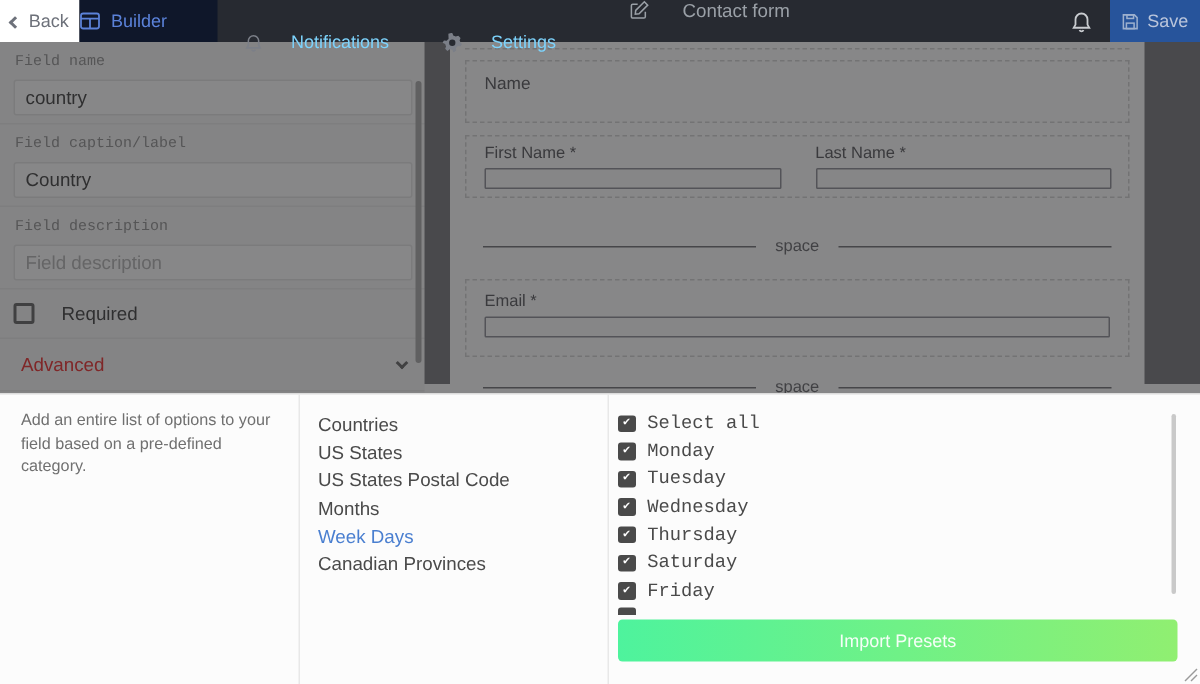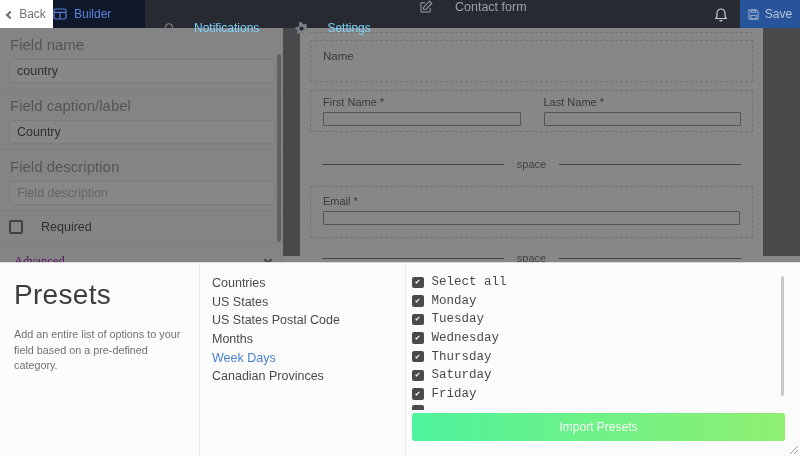--- a/index.html
+++ b/index.html
@@ -27,32 +27,32 @@
     align-items:center; cursor:pointer; }
   .nav-save { position:absolute; right:0; top:0; width:60px; height:28px;
     background:#27549b; color:#bac5db; font-size:12px; display:flex;
     align-items:center; justify-content:center; gap:6px; cursor:pointer; }
 
   
   .content { position:absolute; top:28px; left:0; width:800px; height:234px; overflow:hidden; }
 
   .sidebar { position:absolute; left:0; top:0; width:283px; height:234px; background:#fafafa; }
   .sb-section { padding:6px 8px 5px 9px; border-bottom:1px solid #ededed; }
-  .sb-label { font-size:15px; color:#9e9e9e; margin:2px 0 6px 1px; }
+  .sb-label { font-size:10px; color:#9e9e9e; margin:2px 0 6px 1px;font-family:Liberation Mono, monospace; }
   .sb-input { width:100%; height:24px; background:#fff; border:1px solid #e8e8e8;
     border-radius:2px; font-size:12.5px; color:#555; padding:0 7px;
     font-family:"Liberation Sans", sans-serif; outline:none; }
   .sb-input::placeholder { color:#bdbdbd; }
   .sb-check-row { display:flex; align-items:center; gap:18px; padding:9px 8px 9px 9px;
     border-bottom:1px solid #ededed; cursor:pointer; }
   .sb-checkbox { width:14px; height:14px; border:2px solid #757575; border-radius:2px; background:#fafafa; }
   .sb-check-label { font-size:12.5px; color:#555; }
   .sb-collapse-row { display:flex; align-items:center; justify-content:space-between;
     padding:10px 12px 10px 14px; border-bottom:1px solid #ededed; cursor:pointer; }
-  .sb-collapse-label { font-size:12.5px; color:#a21caf;font-family:Liberation Serif, serif; }
+  .sb-collapse-label { font-size:12.5px; color:#ef4444; }
   .chev-down { width:6px; height:6px; border:solid #777; border-width:0 2px 2px 0;
     transform:rotate(45deg); margin-top:-3px; }
   .sb-scrollbar { position:absolute; right:2px; top:26px; width:4px; height:188px;
     background:#b3b3b3; border-radius:2px; }
 
   .main { position:absolute; left:283px; top:0; width:517px; height:228px; background:#87878b; }
   .canvas { position:absolute; left:17px; top:0; width:463px; height:234px; background:#fff; }
   .row-clip { position:absolute; top:4px; left:10px; right:10px; border-top:1px dashed #d8d8d8; }
   .sec-box { position:absolute; left:10px; right:10px; border:1px dashed #d9d9d9; background:#fff; }
   .sec-name { top:12px; height:42px; padding:9px 12px; }
@@ -230,21 +230,20 @@
         <span class="line"></span>
       </div>
     </div>
   </div>
 
   <div class="backdrop"></div>
 </div>
 
 <div class="presets">
   <div class="p-left">
-    <div class="p-title">Presets</div>
     <div class="p-desc">Add an entire list of options to your field based on a pre-defined category.</div>
   </div>
 
   <div class="p-mid">
 
       <div class="p-item">Countries</div>
 
       <div class="p-item">US States</div>
 
       <div class="p-item">US States Postal Code</div>

